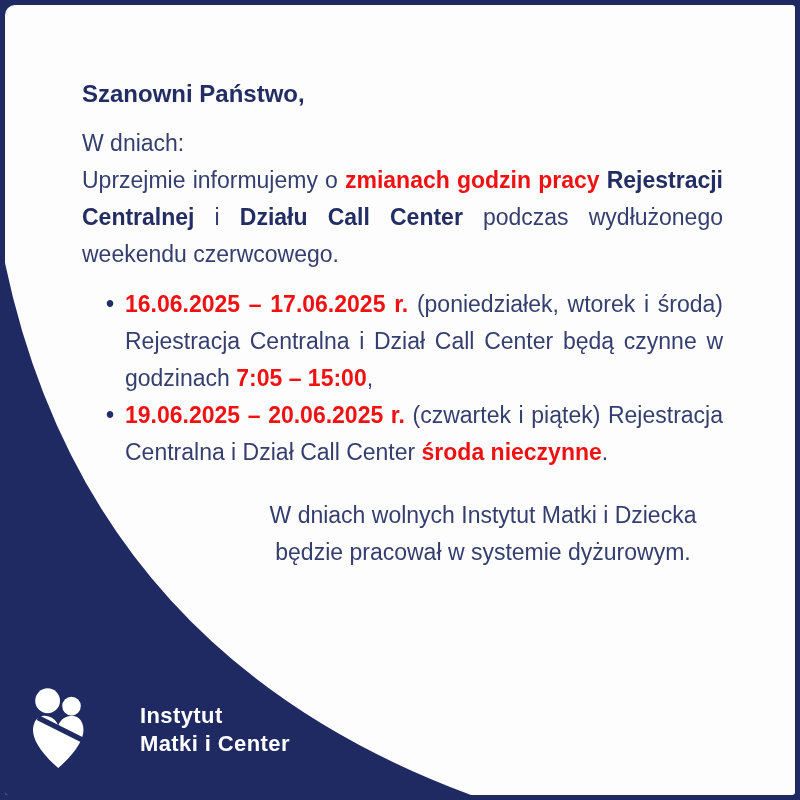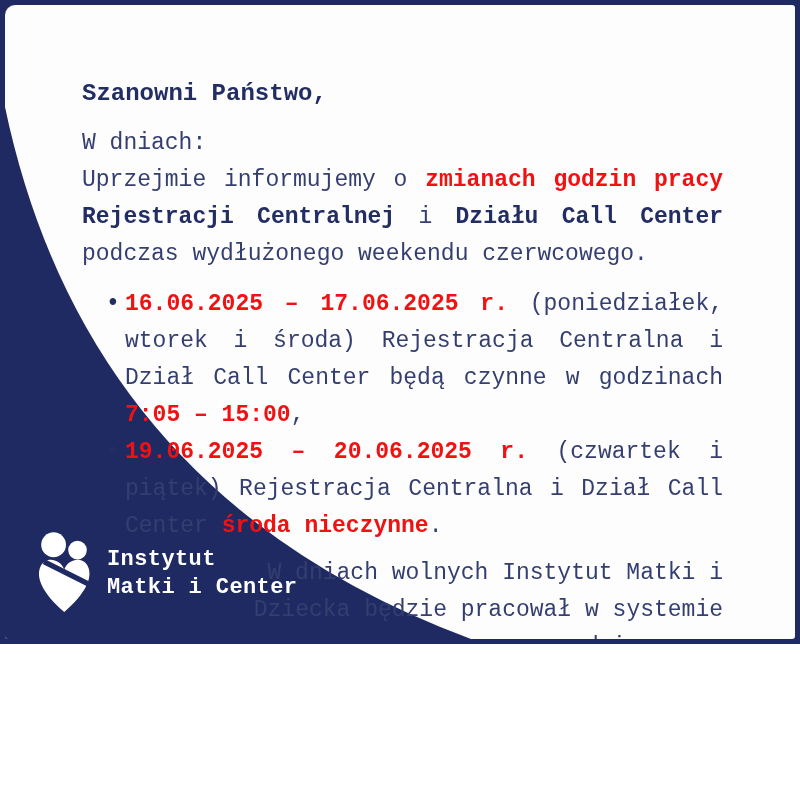--- a/index.html
+++ b/index.html
@@ -10,24 +10,23 @@
     --sheet-bg:  #fdfdfd;
   }
   html,body{margin:0;padding:0;}
   body{
     width:800px;height:800px;
     font-family:"Liberation Sans","DejaVu Sans",sans-serif;
     background:#ffffff;
   }
   .frame{
     position:relative;
-    width:800px;height:644px;
+    width:800px;height:800px;
     background:var(--navy);
     overflow:hidden;
-    font-family:Liberation Mono, monospace;
   }
   .sheet{
     position:absolute;
     left:5px;top:5px;right:5px;bottom:5px;
     background:var(--sheet-bg);
     border-radius:10px 3px 3px 3px;
     overflow:hidden;
   }
   .curve-svg{
     position:absolute;
@@ -69,40 +68,41 @@
     box-sizing:border-box;
     color:var(--navy-bold);
     font-weight:700;
   }
   .li-text{
     flex:1 1 auto;
     text-align:justify;
     text-align-last:left;
   }
   .closing{
-    margin:10px 0 0 0;
+    margin:26px 0 0 0;
     margin-left:auto;
     max-width:480px;
-    text-align:right;
+    text-align:center;
   }
   .apology{
     margin:11px 0 0 0;
     text-align:right;
   }
   
   .seg-n{color:var(--navy-text);font-weight:400;}
   .seg-b{color:var(--navy-bold);font-weight:700;}
   .seg-r{color:var(--red);font-weight:700;}
   
   .logo{
     position:absolute;
-    left:30px;bottom:22px;
+    left:24px;bottom:22px;
     display:flex;
     align-items:center;
     color:#ffffff;
+    gap:39px;
   }
   .logo-icon{display:block;margin-right:10px;}
   .logo-text{
     font-weight:700;
     font-size:22px;
     line-height:28px;
     letter-spacing:0.4px;
   }
 </style>
 </head>

